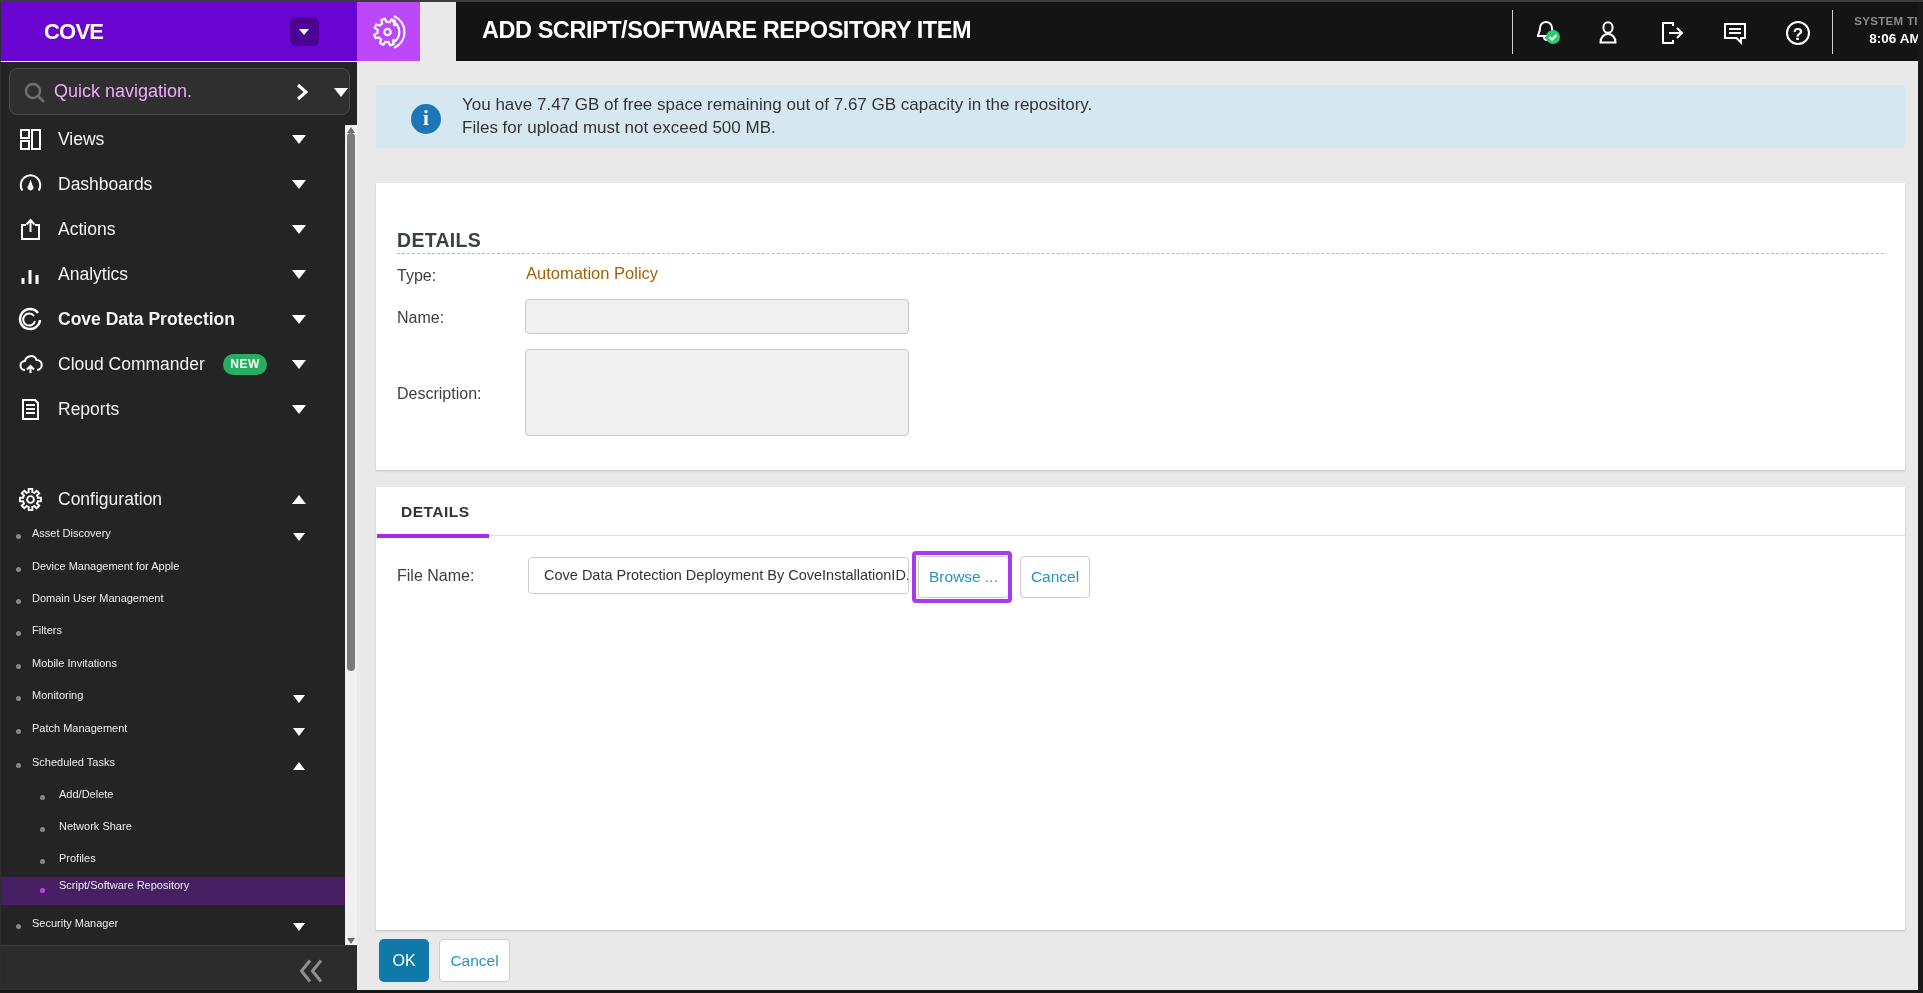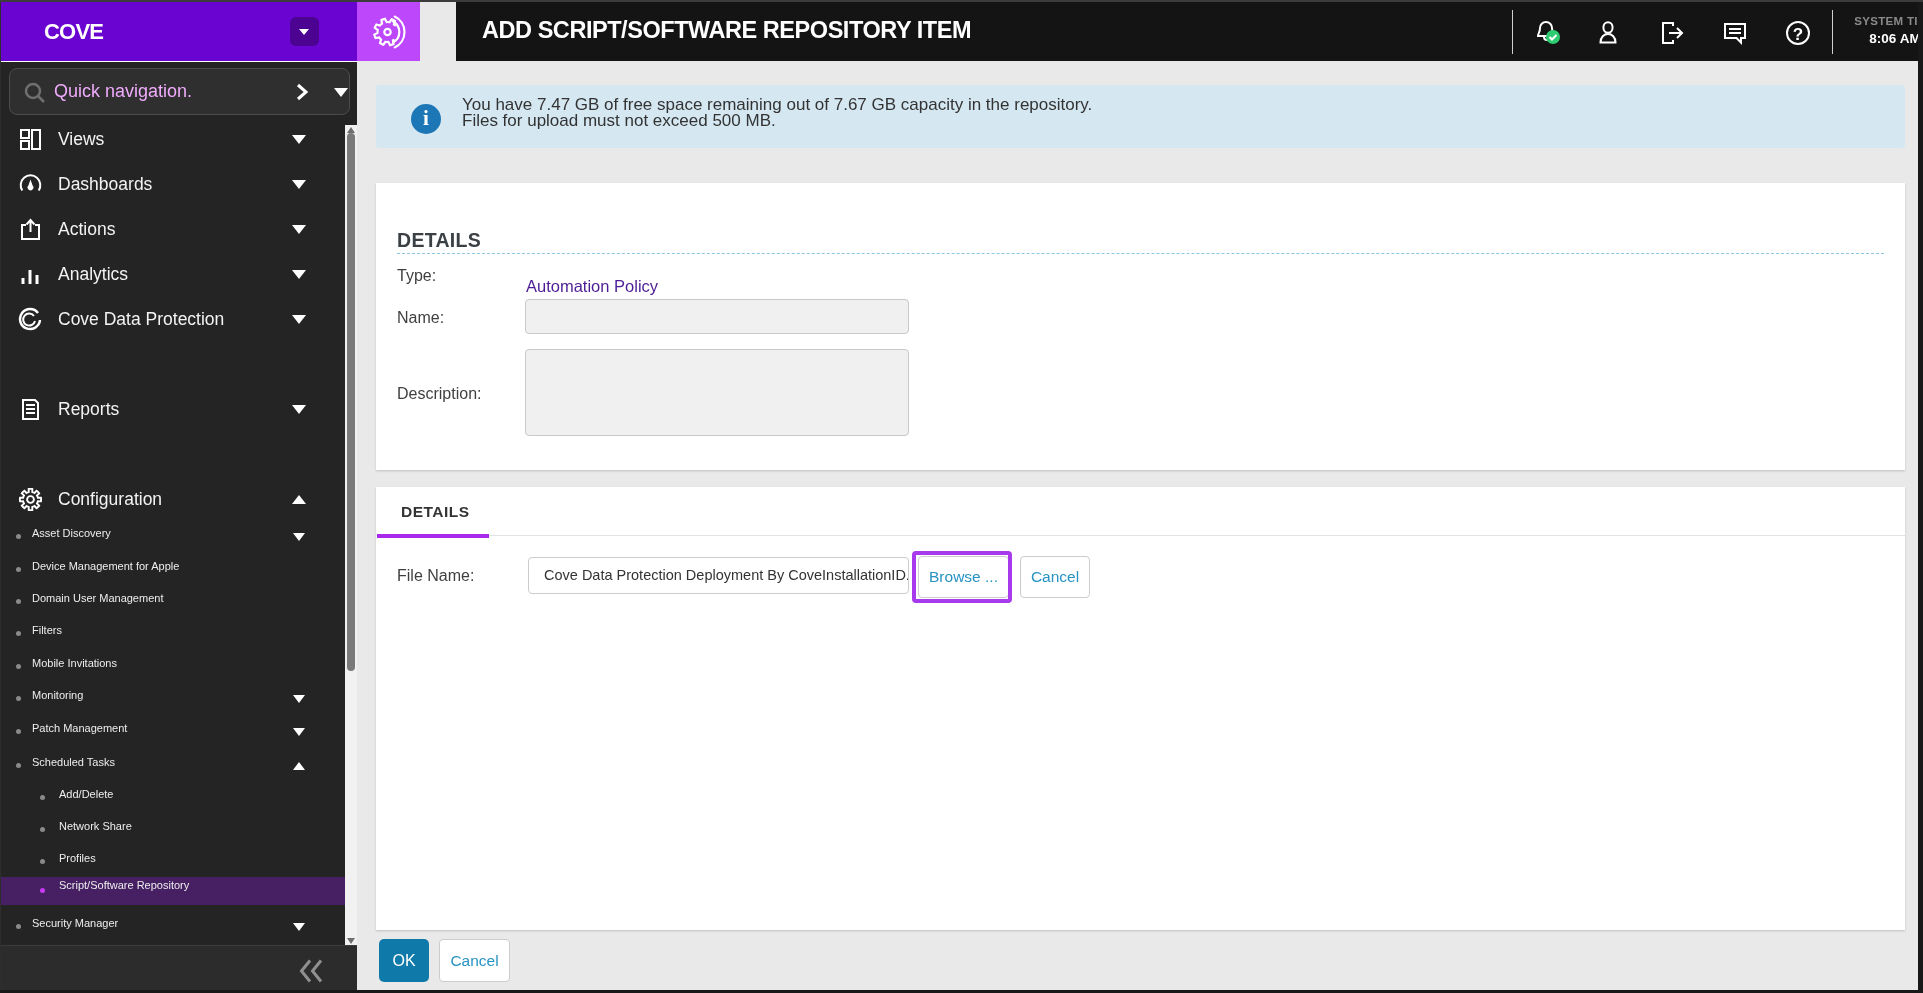--- a/index.html
+++ b/index.html
@@ -46,27 +46,27 @@
 .sub.active { background:#472064; height:28px; }
 .sub.active .dot { background:#c73af2; }
 #newbadge { position:absolute; left:222px; top:4px; width:44px; height:21px; background:#27ae60; border-radius:11px; color:#fff; font-size:12px; font-weight:bold; text-align:center; line-height:21px; letter-spacing:0.5px; }
 #sfooter { position:absolute; left:0; top:943px; width:356px; height:45px; background:#2c2c2c; border-top:1px solid #3c3c3c; }
 
 
 #main { position:absolute; left:356px; top:59px; width:1561px; height:927px; background:#e9e9e9; }
 #banner { position:absolute; left:19px; top:24px; width:1529px; height:63px; background:#d5e8f2; border-radius:3px; }
 #banner .ico { position:absolute; left:35px; top:19px; width:30px; height:30px; border-radius:50%; background:#1d76b5; color:#fff; text-align:center; font-size:21px; font-weight:bold; line-height:29px; font-family:"Liberation Serif",serif; }
 #banner .t1 { position:absolute; left:86px; top:10px; font-size:17px; color:#333; }
-#banner .t2 { position:absolute; left:86px; top:26px; font-size:17px; color:#333; }
+#banner .t2 { position:absolute; left:86px; top:33px; font-size:17px; color:#333; }
 
 #card1 { position:absolute; left:19px; top:122px; width:1529px; height:287px; background:#fff; box-shadow:0 1px 2px rgba(0,0,0,0.18); }
 #card1 h2 { position:absolute; left:21px; top:46px; font-size:19.5px; color:#3b4045; letter-spacing:0.3px; }
 #card1 .dash { position:absolute; left:21px; top:70px; width:1487px; border-top:1px dashed #8cc6e0; }
 .flabel { position:absolute; left:21px; font-size:16px; color:#3f3f3f; }
-#card1 .val { position:absolute; left:150px; top:94px; font-size:16.5px; color:#4c1d95; }
+#card1 .val { position:absolute; left:150px; top:81px; font-size:16.5px; color:#a16207; }
 .ginput { position:absolute; left:149px; background:#f0f0f0; border:1px solid #c9c9c9; border-radius:4px; }
 
 #card2 { position:absolute; left:19px; top:426px; width:1529px; height:443px; background:#fff; box-shadow:0 1px 2px rgba(0,0,0,0.18); }
 #card2 .tabrow { position:absolute; left:0; top:0; width:1529px; height:49px; border-bottom:1px solid #e2e2e2; }
 #card2 .tab { position:absolute; left:25px; top:16px; font-size:15.5px; font-weight:bold; color:#333; letter-spacing:0.5px; }
 #card2 .tabbar { position:absolute; left:1px; top:47px; width:112px; height:4px; background:#a928ee; }
 #fninput { position:absolute; left:152px; top:70px; width:381px; height:37px; background:#fff; border:1px solid #ccc; border-radius:4px; font-size:14.5px; color:#333; line-height:35px; padding-left:15px; overflow:hidden; white-space:nowrap; }
 .btn { position:absolute; background:#fff; border:1px solid #ccc; border-radius:4px; color:#2693c3; font-size:15.5px; text-align:center; }
 #annot { position:absolute; left:536px; top:64px; width:100px; height:52px; border:4px solid #a73aec; border-radius:4px; }
 
@@ -209,33 +209,46 @@
               <path d="M5 22 v-6"></path>
               <path d="M12 22 v-14"></path>
               <path d="M19 22 v-9"></path>
             </g>
           </svg>
       </span>
         <span class="tx">Analytics</span>
         <div class="caret down" style="top:18px;"></div>
       </div>
 
-    <div class="nav" style="top:235px;">
+    <div class="nav" style="top:235px;font-weight:bold;">
         <span class="ic">
       <svg width="25" height="25" viewBox="0 0 25 25">
             <g fill="none" stroke="#fff" stroke-width="2.5">
               <path d="M20 6 a10 10 0 1 0 2 7"></path>
               <path d="M16 9 a6 6 0 1 0 1 5" stroke-width="2"></path>
             </g>
           </svg>
       </span>
         <span class="tx">Cove Data Protection</span>
         <div class="caret down" style="top:18px;"></div>
       </div>
 
+    <div class="nav" style="top:280px;">
+        <span class="ic">
+      <svg width="25" height="25" viewBox="0 0 25 25">
+            <g fill="none" stroke="#fff" stroke-width="2">
+              <path d="M7 18 a4.5 4.5 0 0 1 0 -9 a6 6 0 0 1 11.5 -1 a4.5 4.5 0 0 1 0.5 10"></path>
+              <path d="M12.5 21 v-7 m-3.5 3.5 l3.5 -3.5 l3.5 3.5"></path>
+            </g>
+          </svg>
+      </span>
+        <span class="tx">Cloud Commander</span>
+        <div id="newbadge" style="top:12px;">NEW</div>
+        <div class="caret down" style="top:18px;"></div>
+      </div>
 
     <div class="nav" style="top:325px;">
         <span class="ic">
       <svg width="25" height="25" viewBox="0 0 25 25">
             <g fill="none" stroke="#fff" stroke-width="2">
               <path d="M5 3 h12 l3 3 v16 h-15 z"></path>
               <path d="M8 8 h9 M8 12 h9 M8 16 h9"></path>
             </g>
           </svg>
       </span>

